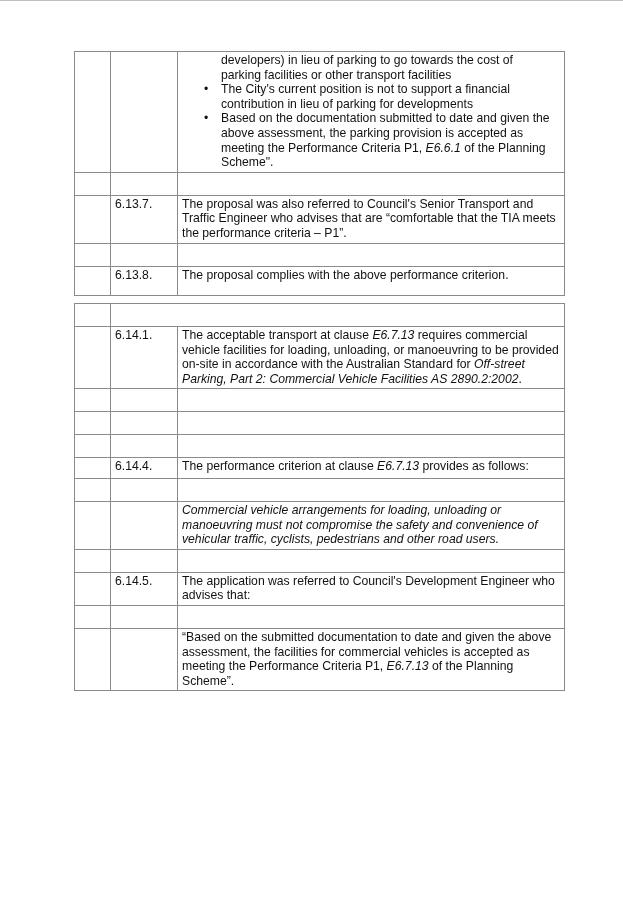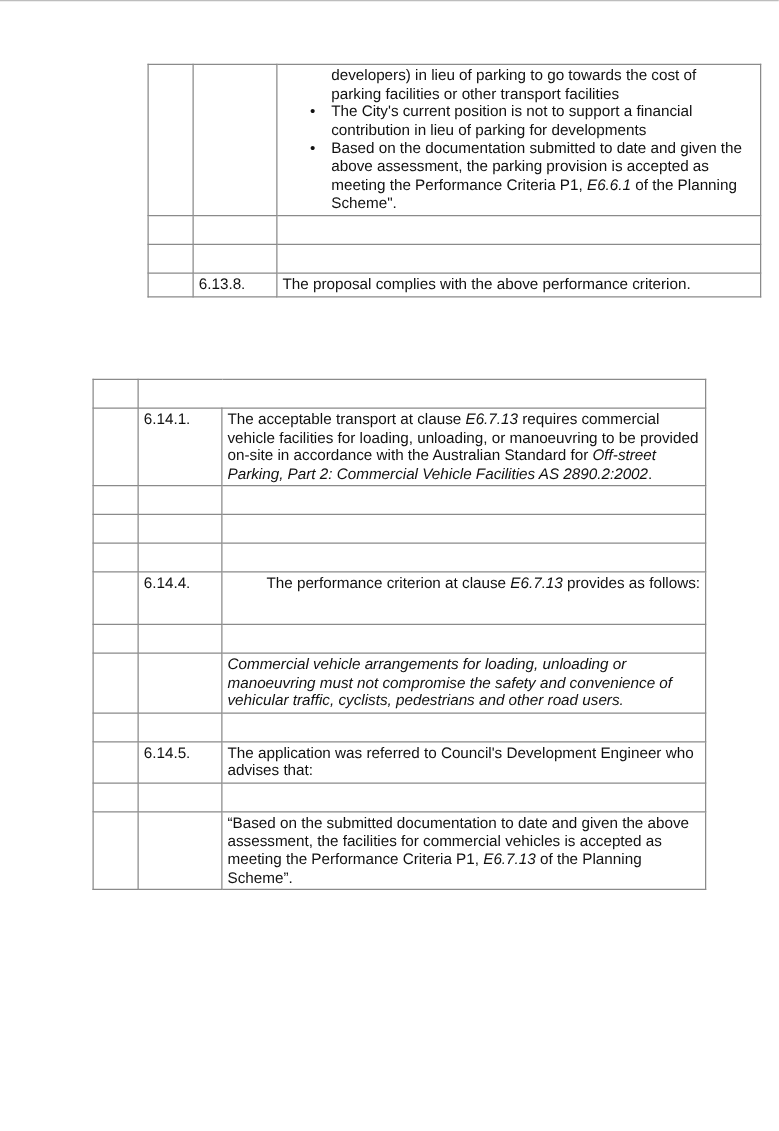--- a/index.html
+++ b/index.html
@@ -31,21 +31,21 @@
       line-height: 14.6px;
     }
     table.doc-table td {
       border: 1px solid #8a8a8a;
       vertical-align: top;
       padding: 1px 4px 2px 4px;
     }
     col.c1 { width: 36px; }
     col.c2 { width: 67px; }
     col.c3 { width: 387px; }
-    #table1 { top: 51px; margin-left: 44px; }
+    #table1 { top: 51px; }
     #table2 { top: 303px; }
     td.num { padding-left: 5px; }
     td.sec { padding-left: 3px; }
     tr.spacer-lg td { height: 22px; padding: 0; }
     ul.bullets {
       margin: 0;
       padding: 0 0 0 39px;
       list-style: none;
     }
     ul.bullets li {
@@ -87,29 +87,34 @@
           <span>Based on the documentation submitted to date and given the above assessment, the parking provision is accepted as meeting the Performance Criteria P1, </span><span class="em">E6.6.1</span><span> of the Planning Scheme".</span>
         </li>
       </ul>
     </td>
   </tr>
   <tr class="spacer-lg">
     <td></td>
         <td></td>
         <td></td>
   </tr>
+  <tr>
+    <td></td>
+    <td class="num">6.13.7.</td>
+    <td>The proposal was also referred to Council's Senior Transport and Traffic Engineer who advises that are “comfortable that the TIA meets the performance criteria – P1”.</td>
+  </tr>
   <tr class="spacer-lg">
     <td></td>
         <td></td>
         <td></td>
   </tr>
   <tr>
     <td></td>
     <td class="num">6.13.8.</td>
-    <td style="padding-bottom:3px;">The proposal complies with the above performance criterion.</td>
+    <td style="padding-bottom:13px;">The proposal complies with the above performance criterion.</td>
   </tr>
 </tbody>
   </table>
 
 <table id="table2" class="doc-table">
   <colgroup>
       <col class="c1">
       <col class="c2">
       <col class="c3">
     </colgroup>
@@ -138,21 +143,21 @@
 
   <tr class="spacer-lg">
     <td></td>
         <td></td>
         <td></td>
   </tr>
 
   <tr>
     <td></td>
     <td class="num">6.14.4.</td>
-    <td style="padding-bottom:25px;text-align:right;"><span>The performance criterion at clause </span><span class="em">E6.7.13</span><span> provides as follows:</span></td>
+    <td style="padding-bottom:4px;"><span>The performance criterion at clause </span><span class="em">E6.7.13</span><span> provides as follows:</span></td>
   </tr>
   <tr class="spacer-lg">
     <td></td>
         <td></td>
         <td></td>
   </tr>
 
   <tr>
     <td></td>
     <td></td>

